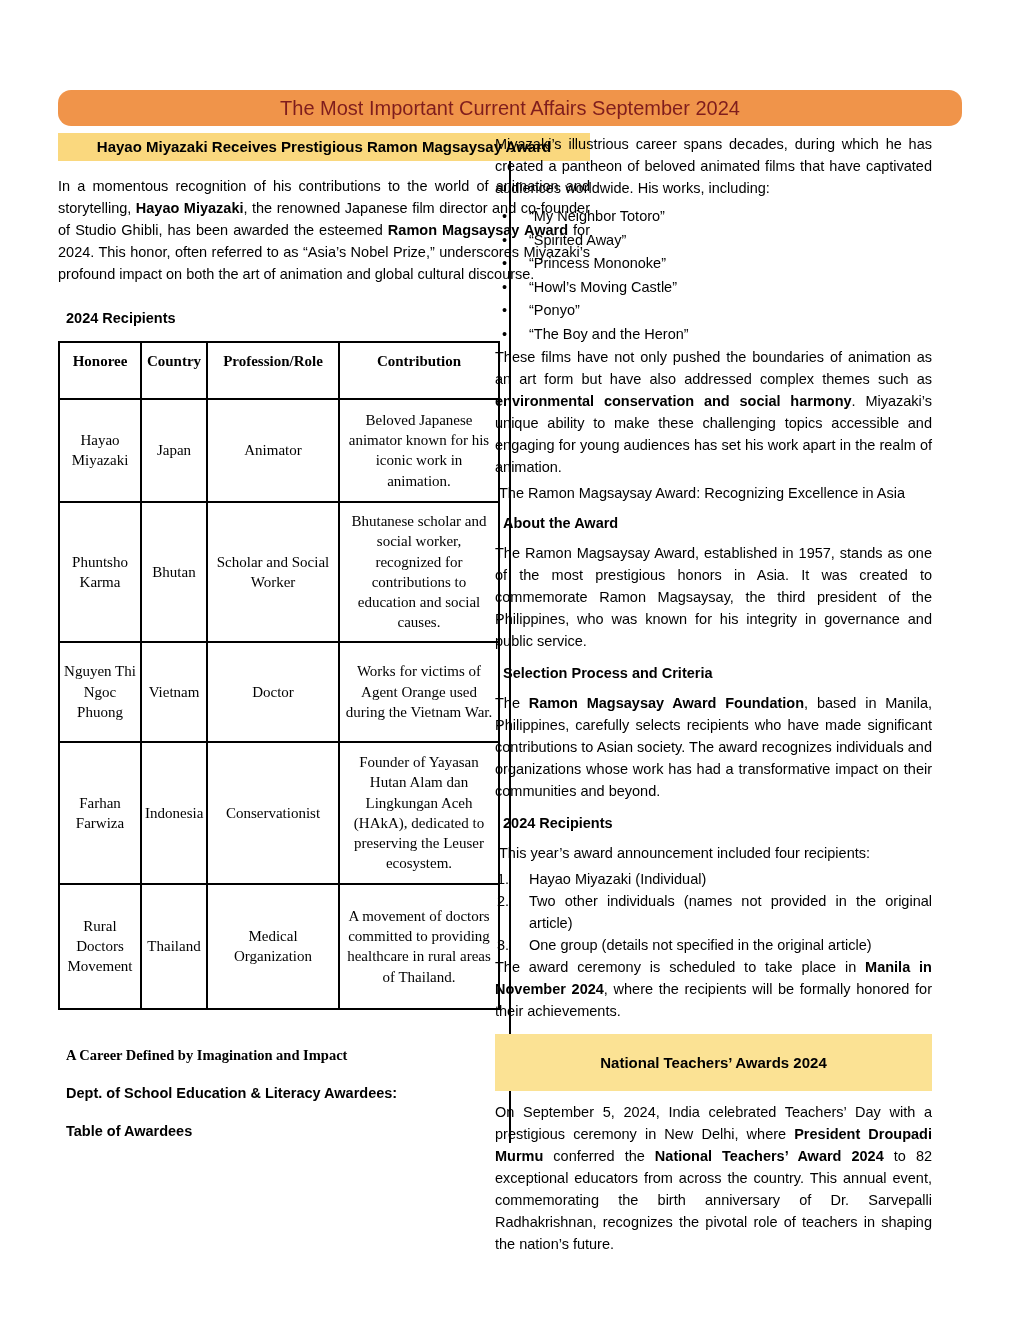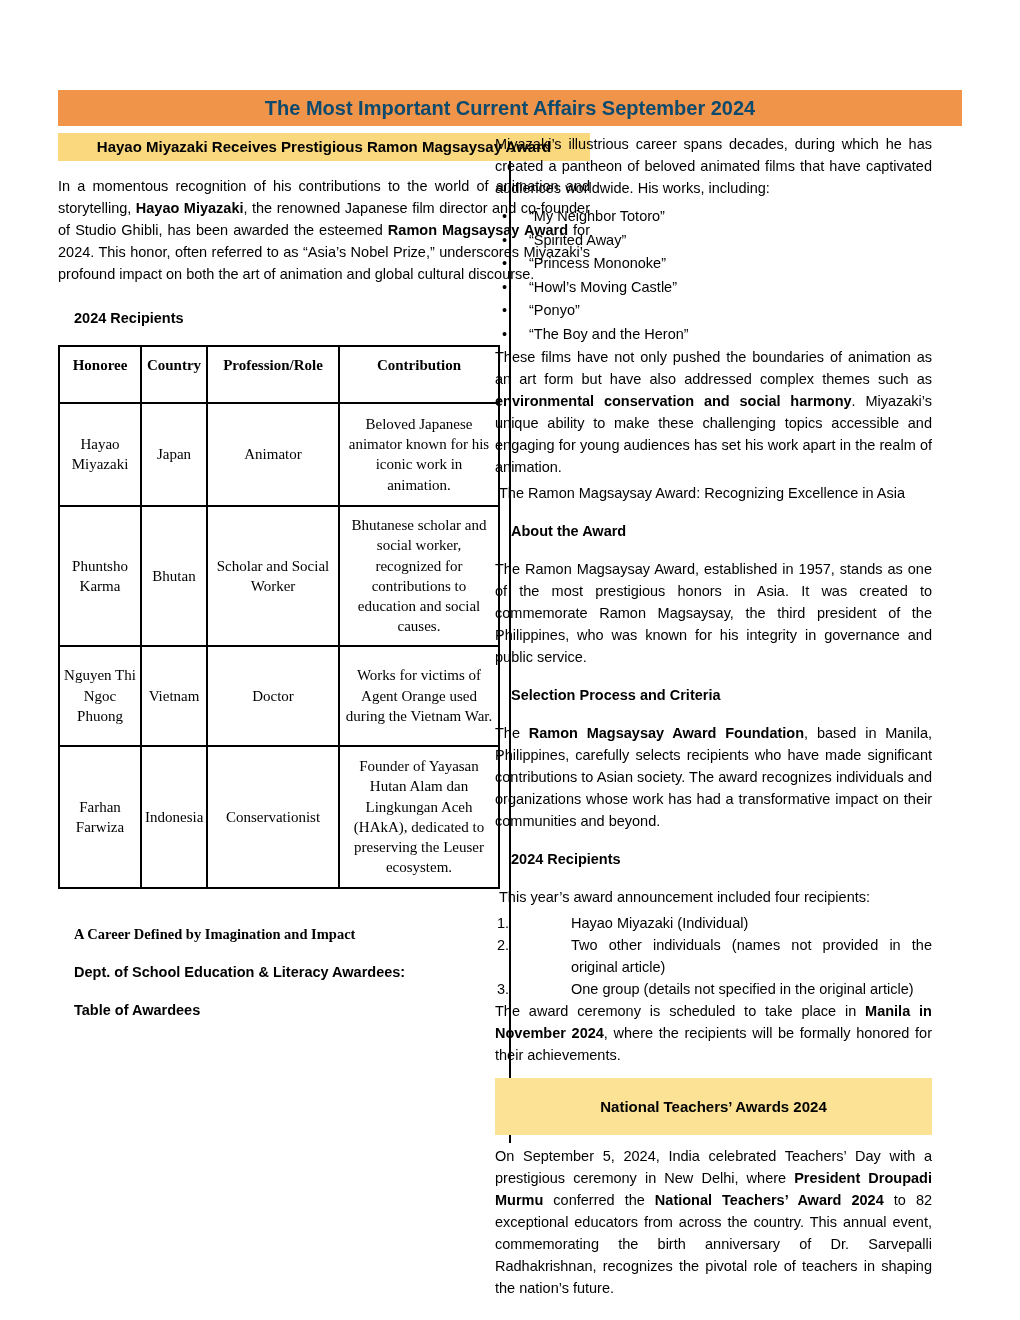--- a/index.html
+++ b/index.html
@@ -8,21 +8,21 @@
     background: #ffffff;
     font-family: "Liberation Sans", sans-serif;
     color: var(--text-color, #000);
   }
   #page { position: relative; width: 1020px; height: 1320px; overflow: hidden; background:#fff; }
 
   .title-bar {
     position: absolute; left: 58px; top: 90px; width: 904px; height: 36px;
     background: var(--header-bg, #F0944A);
     display: flex; align-items: center; justify-content: center;
-    font-weight: bold; font-size: 20px; color: #0c4a6e;
+    font-weight: normal; font-size: 20px; color: #7f1d1d; border-radius: 13px;
   }
 
   .col-divider {
     position: absolute; left: 509px; top: 133px; width: 2px; height: 1010px;
     background: var(--divider-color, #000);
   }
 
   .col-left  { position: absolute; left: 58px;  top: 133px; width: 532px; }
   .col-right { position: absolute; left: 495px; top: 133px; width: 437px; }
 
@@ -33,21 +33,21 @@
   }
   .banner.right-banner {
     background: var(--banner-right-bg, #FBE294);
     margin: 12px 0 10px 0; padding: 18px 4px; line-height: 1.4;
   }
 
   .para { font-size: 14.5px; line-height: 22px; text-align: justify; margin: 0; }
   .para.gap-top { margin-top: 14px; }
   .para.gap-bottom { margin-bottom: 10px; }
 
-  .heading { font-size: 14.5px; line-height: 22px; font-weight: bold; margin: 16px; }
+  .heading { font-size: 14.5px; line-height: 22px; font-weight: bold; margin: 8px; }
   .heading.recipients-heading-left { margin-top: 22px; }
   .heading.career-heading { margin-top: 34px; font-family: Liberation Serif, serif; }
   .heading.small-gap { margin-top: 16px; }
 
   .plain-line { font-size: 14.5px; line-height: 22px; margin: 4px; }
 
   table.awardees {
     margin-top: 12px; border-collapse: collapse; width: 440px;
     font-family: "Liberation Serif", serif; font-size: 15px; table-layout: fixed;
   }
@@ -64,21 +64,21 @@
   tbody tr:nth-child(4) { height: 142px; }
   tbody tr:nth-child(5) { height: 125px; }
 
   .bullet-list { margin: 6px 0 0 0; }
   .bullet-item { position: relative; padding-left: 34px; font-size: 14.5px; line-height: 23.5px; }
   .bullet-item .bullet-glyph { position: absolute; left: 7px; top: 0; }
 
   .num-list { margin: 0; }
   .num-item { display: flex; font-size: 14.5px; line-height: 22px; }
   .num-item .num { flex: none; width: 34px; padding-left: 2px; box-sizing: border-box; }
-  .num-item .num-text { flex: 1; text-align: justify; margin-left: 42px; }
+  .num-item .num-text { flex: 1; text-align: justify; }
 </style>
 </head>
 <body>
 
 <div id="page">
 
   <div class="title-bar">
     <span>The Most Important Current Affairs September 2024</span>
   </div>
 
@@ -124,20 +124,26 @@
           <td>Vietnam</td>
           <td>Doctor</td>
           <td>Works for victims of Agent Orange used during the Vietnam War.</td>
         </tr>
         <tr>
           <td>Farhan Farwiza</td>
           <td>Indonesia</td>
           <td>Conservationist</td>
           <td>Founder of Yayasan Hutan Alam dan Lingkungan Aceh (HAkA), dedicated to preserving the Leuser ecosystem.</td>
         </tr>
+        <tr>
+          <td>Rural Doctors Movement</td>
+          <td>Thailand</td>
+          <td>Medical Organization</td>
+          <td>A movement of doctors committed to providing healthcare in rural areas of Thailand.</td>
+        </tr>
       </tbody>
     </table>
 
     <div class="heading career-heading">A Career Defined by Imagination and Impact</div>
     <div class="heading small-gap">Dept. of School Education &amp; Literacy Awardees:</div>
     <div class="heading small-gap">Table of Awardees</div>
   </div>
 
   <div class="col-right">
     <p class="para">Miyazaki’s illustrious career spans decades, during which he has created a pantheon of beloved animated films that have captivated audiences worldwide. His works, including:</p>

